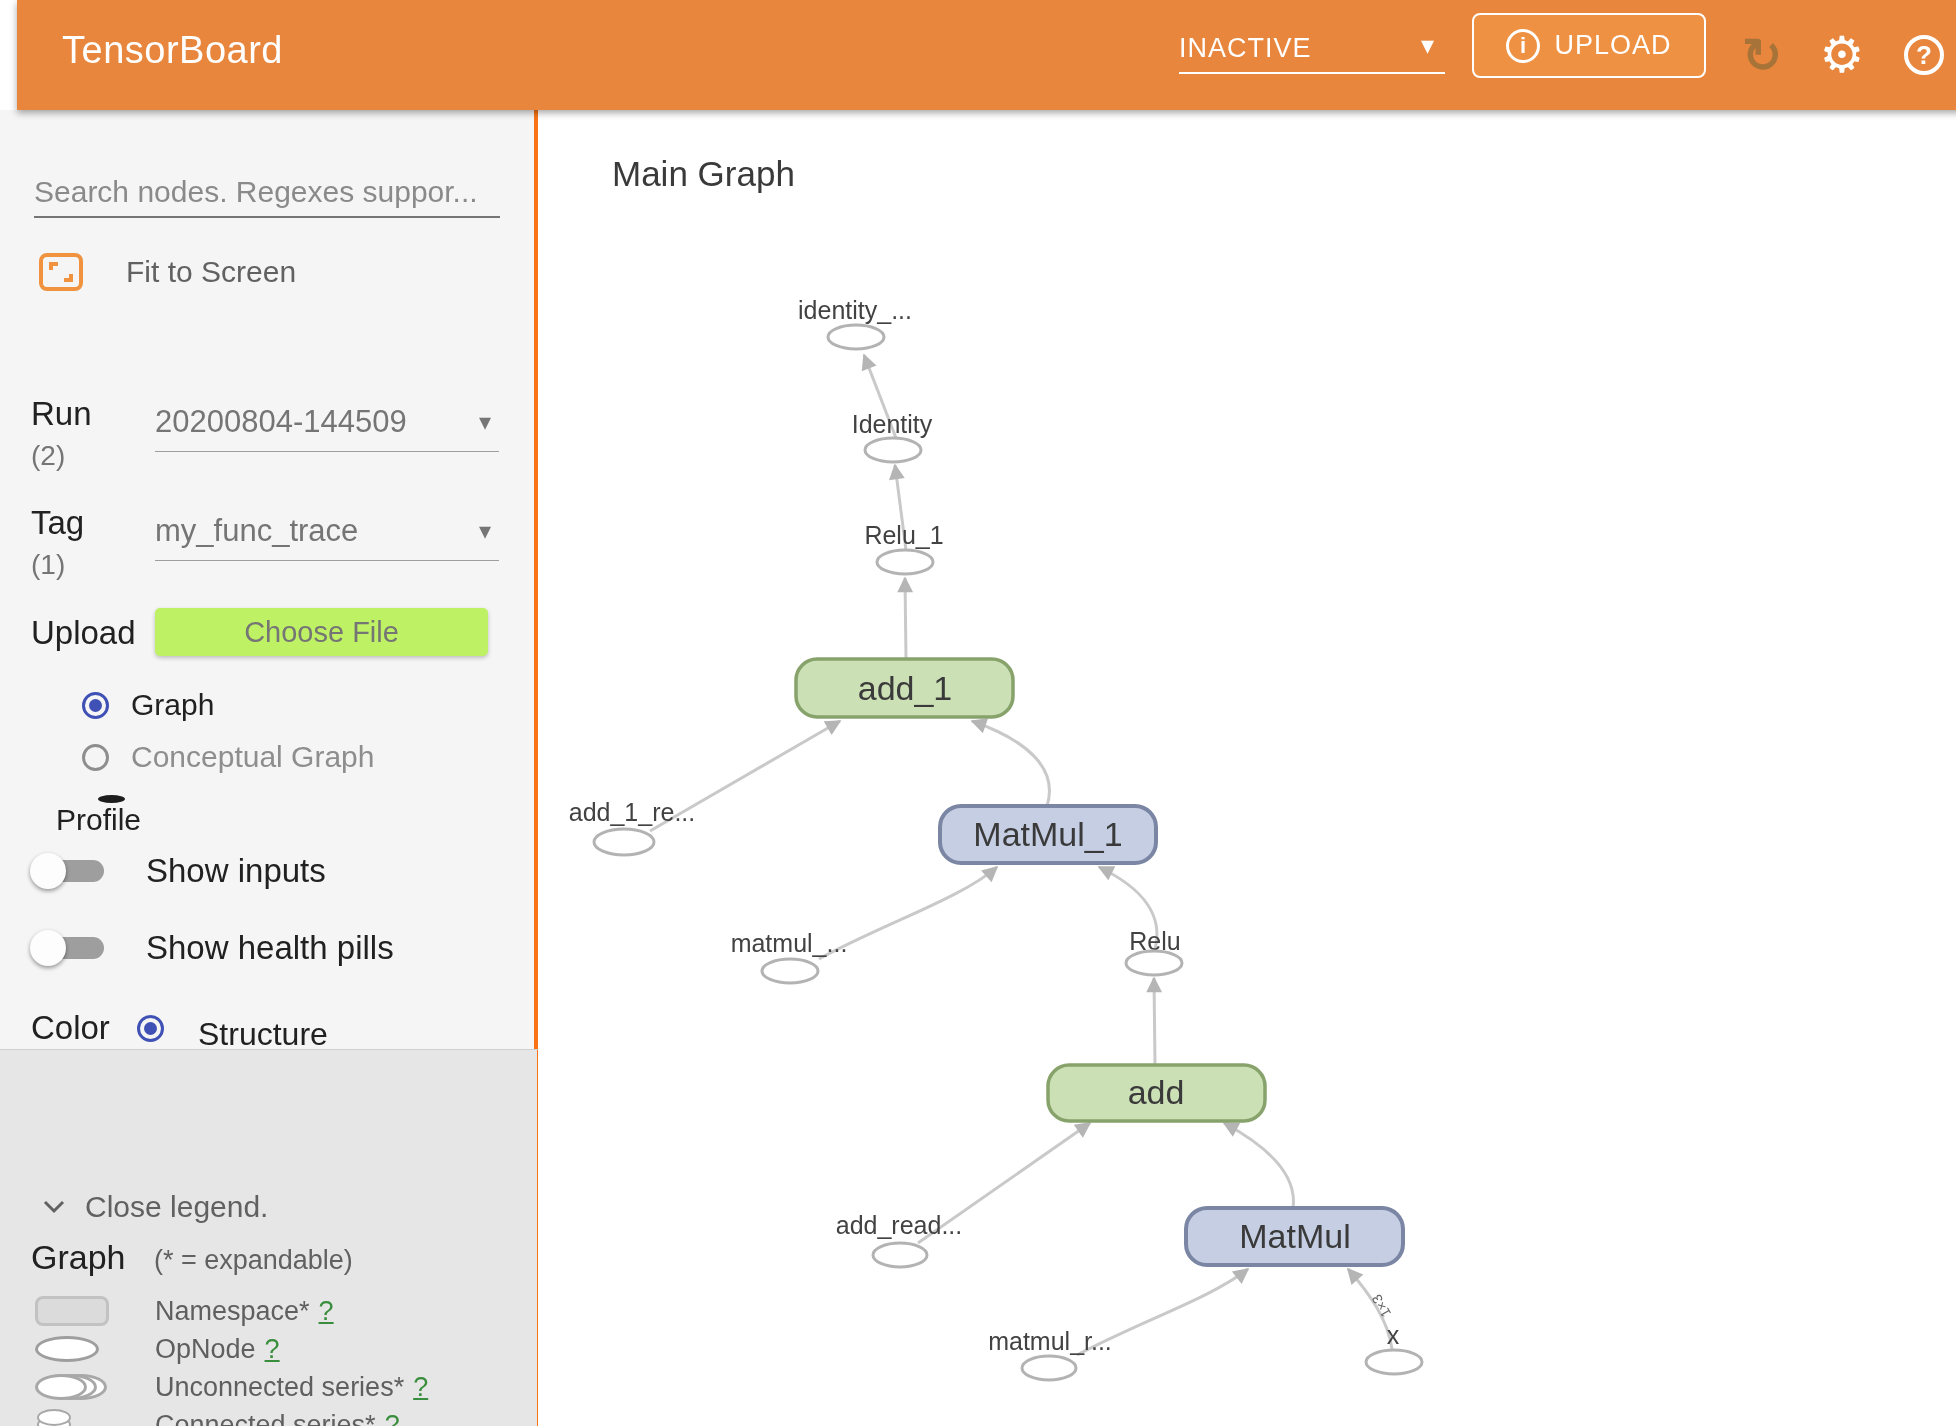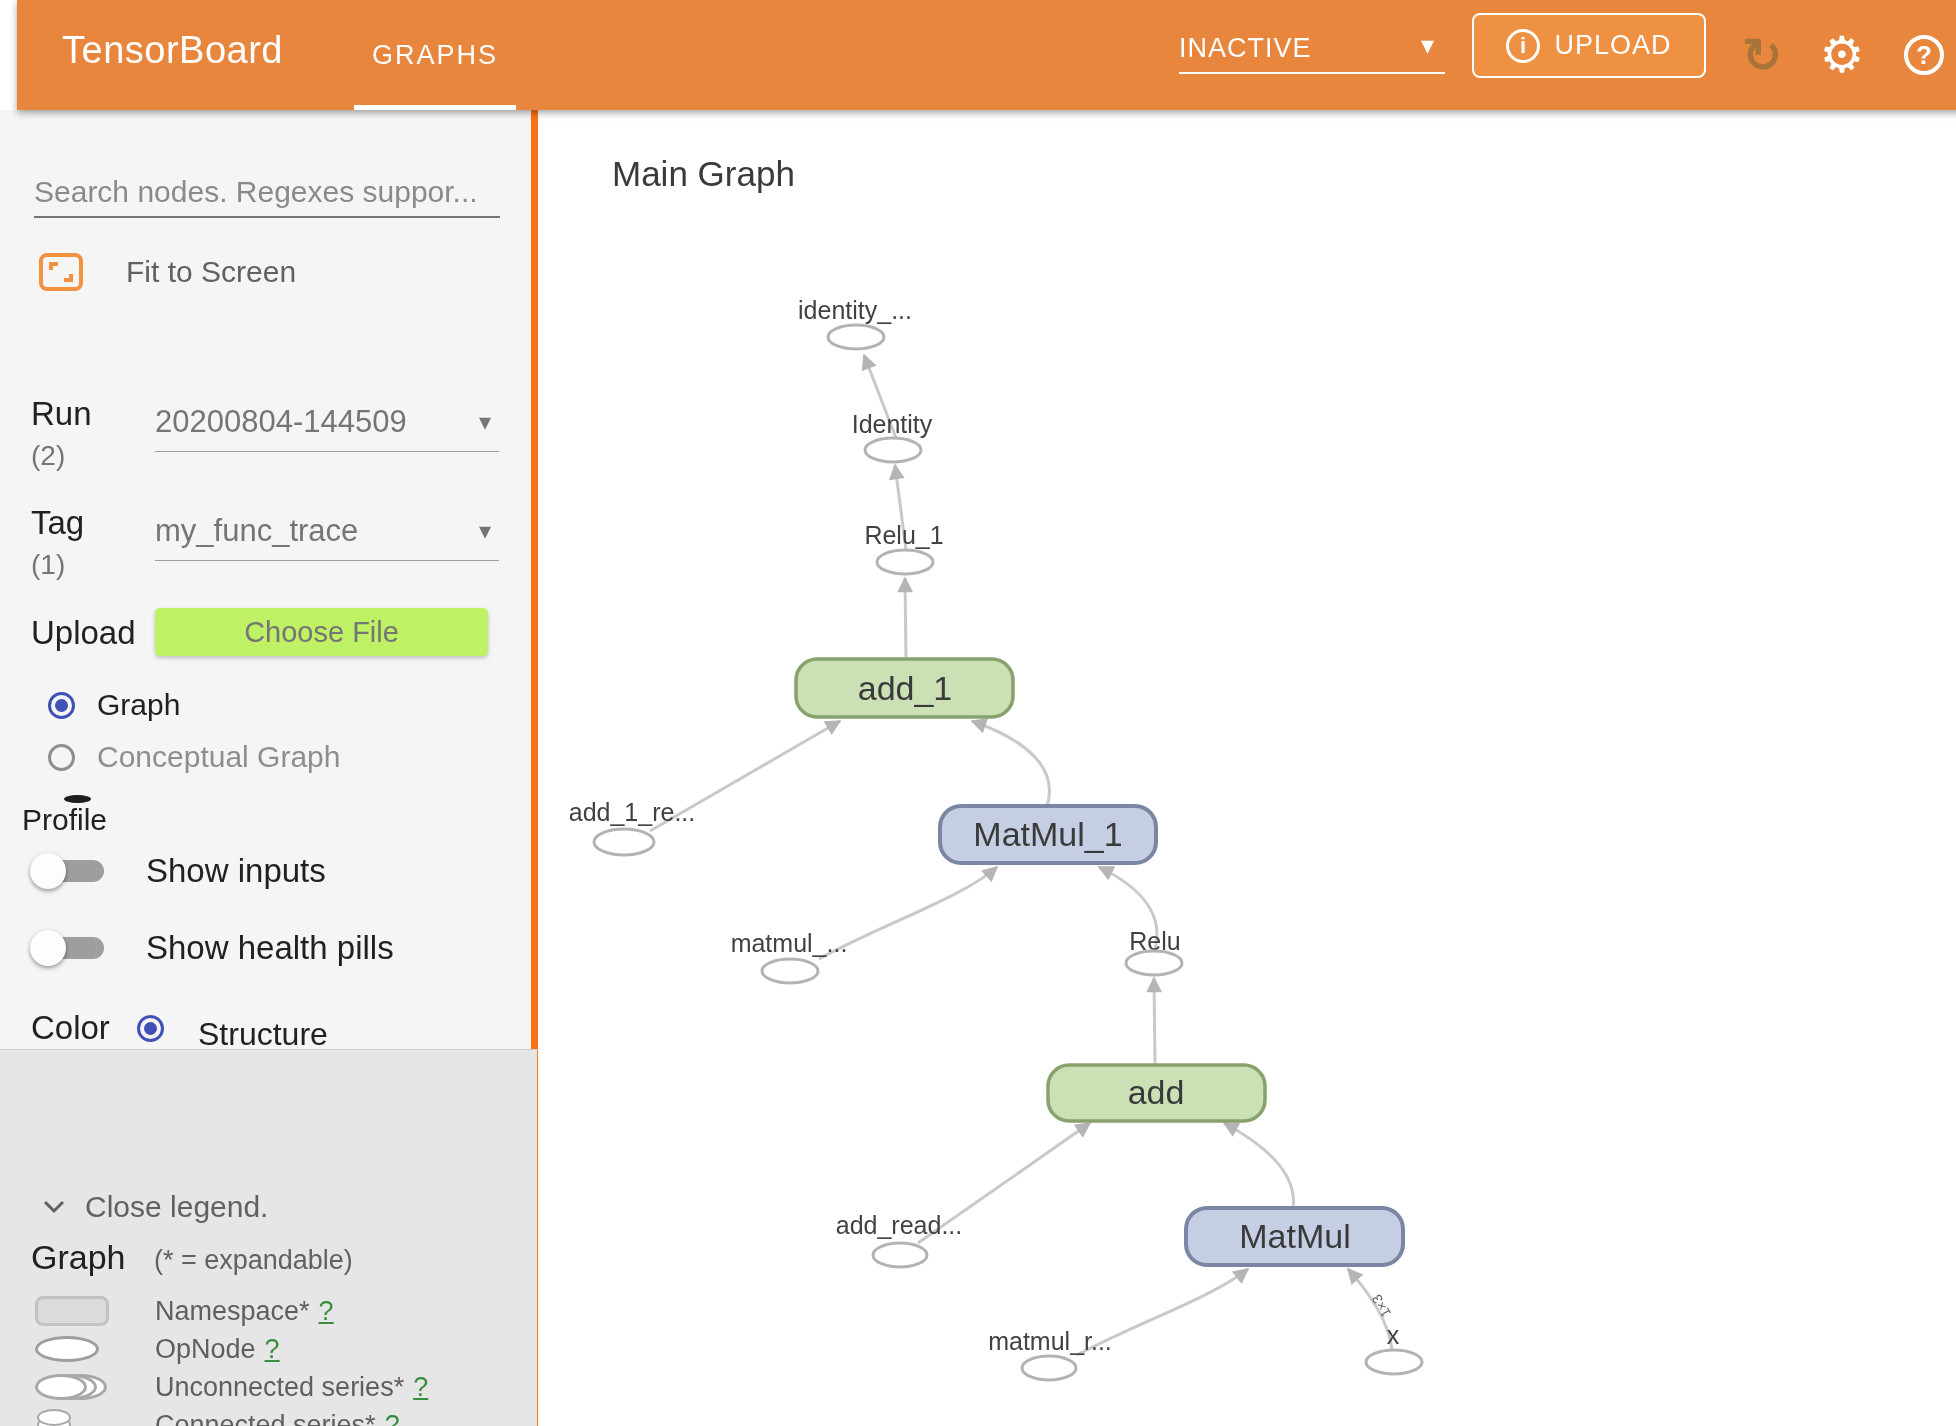--- a/index.html
+++ b/index.html
@@ -30,21 +30,21 @@
   .hicon { position:absolute; top:0; height:110px; display:flex; align-items:center;
     justify-content:center; color:#fff; cursor:pointer; }
   .refresh { left:1715px; width:60px; font-size:48px; color:#a87338; font-weight:700; }
   .gear { left:1795px; width:60px; font-size:50px; }
   .help { left:1877px; width:60px; }
   .help-ring { width:40px; height:40px; border:4px solid #fff; border-radius:50%;
     display:flex; align-items:center; justify-content:center; font-size:26px; font-weight:700; color:#fff; }
 
   
   aside { position:absolute; left:0; top:110px; width:538px; height:1316px;
-    background:#f5f5f5; border-right:7px solid #f97316; z-index:5; }
+    background:#f5f5f5; border-right:4px solid #f97316; z-index:5;padding-left:34px; }
   .srow { position:absolute; left:0; width:538px; }
   .search-input { position:absolute; left:34px; top:58px; width:466px; height:50px;
     background:transparent; border:none; border-bottom:2px solid #757575;
     font-size:30px; color:#424242; font-family:inherit; outline:none; }
   .search-input::placeholder { color:#8a8a8a; opacity:1; }
   .tool-row { display:flex; align-items:center; height:52px; cursor:pointer; }
   .tool-row .ticon { width:50px; margin-left:38px; display:flex; align-items:center; }
   .tool-label { margin-left:38px; font-size:30px; color:#616161; }
   .field-label { position:absolute; left:31px; font-size:33px; color:#212121; }
   .field-count { position:absolute; left:31px; font-size:28px; color:#757575; }
@@ -108,24 +108,20 @@
   .elabel { font-size:25px; fill:#424242; text-anchor:middle; }
   .edge-label { font-size:14px; fill:#666; text-anchor:middle; }
 </style>
 </head>
 <body>
 
 <div class="app">
 
   <header>
     <div class="brand">TensorBoard</div>
-    <div class="tab">
-      <span>GRAPHS</span>
-      <div class="tab-underline"></div>
-    </div>
     <div class="status-dd">
       <span>INACTIVE</span>
       <span class="caret">▾</span>
     </div>
     <button class="upload-btn">
       <i class="info-circle">i</i>
       <span>UPLOAD</span>
     </button>
     <span class="hicon refresh">↻</span>
     <span class="hicon gear">⚙</span>

